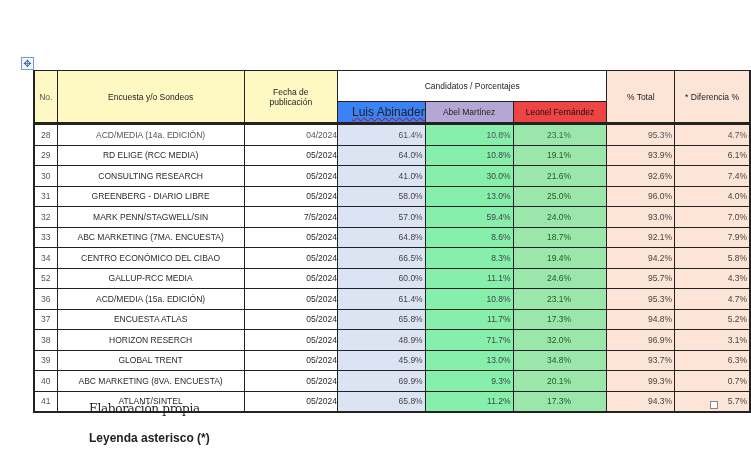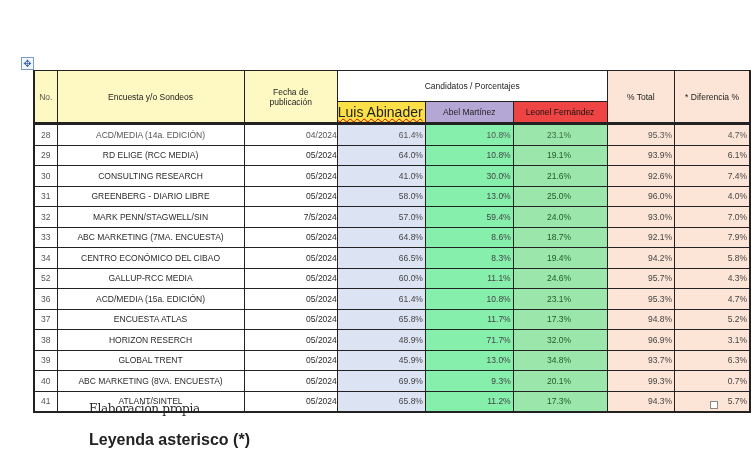--- a/index.html
+++ b/index.html
@@ -11,33 +11,33 @@
     .h-main { height: 44px; text-align: center; font-weight: normal; background: #fef9c3; }
     .h-cand { height: 22px; }
     .c-no { width: 22px; text-align: center; color: #555; }
     .c-name { width: 192px; text-align: center; font-weight: bold; color: #2a2a2a; }
     .c-date { width: 74px; text-align: right; font-weight: bold; color: #2a2a2a; }
     .c-la { width: 87px; background: #dce3f2; text-align: right; padding-right: 2px !important; font-weight: bold; color: #444; }
     .c-am { width: 88px; background: #86efac; text-align: right; padding-right: 2px !important; font-weight: bold; color: #444; }
     .c-lf { width: 94px; background: #9be6aa; text-align: center; padding-right: 2px !important; font-weight: bold; color: #1f5a2b; }
     .c-tot { width: 67px; background: #fce4d6; text-align: right; padding-right: 2px !important; font-weight: bold; color: #444; }
     .c-dif { width: 74px; background: #fce4d6; text-align: right; padding-right: 2px !important; font-weight: bold; color: #444; }
-    .h-la { background: #fde047; color: #222; text-align: left; font-weight: bold; font-size: 14px; }
+    .h-la { background: #3b82f6; color: #222; text-align: right; font-weight: bold; font-size: 12px; }
     .h-la span { text-decoration: underline wavy #c00; text-decoration-thickness: 1px; }
     .h-am { background: #b4a7d6; color: #222; text-align: center; font-weight: bold; font-size: 8.5px; }
     .h-lf { background: #ef4444; color: #111; text-align: center; font-weight: bold; font-size: 8.5px; }
     .h-tot, .h-dif { background: #fce4d6; text-align: center; font-weight: bold; }
     .h-cand-title { text-align: center; font-weight: bold; background: #fff; height: 30px; }
     tr.data td { height: 19.5px; }
     tr.first td { border-top: 3px solid #222; color: #555; font-weight: normal; }
     tr.first td.c-lf { color: #3b6b45; }
     .thick-left { border-left: 2px solid #222 !important; }
     .thick-right { border-right: 2px solid #222 !important; }
     .footer1 { position: absolute; left: 89px; top: 402px; font-family: "DejaVu Serif", serif; font-size: 12px; color: #222; letter-spacing: -0.3px; }
-    .footer2 { position: absolute; left: 89px; top: 431px; font-size: 16px; font-weight: bold; color: #222; }
+    .footer2 { position: absolute; left: 89px; top: 431px; font-size: 12px; font-weight: bold; color: #222; }
   </style>
 </head>
 <body>
 
 <div class="move-handle">✥</div>
 
 <table class="poll">
   <thead>
     <tr>
       <th class="h-main c-no thick-left" rowspan="2" style="width:22px;">No.</th>

